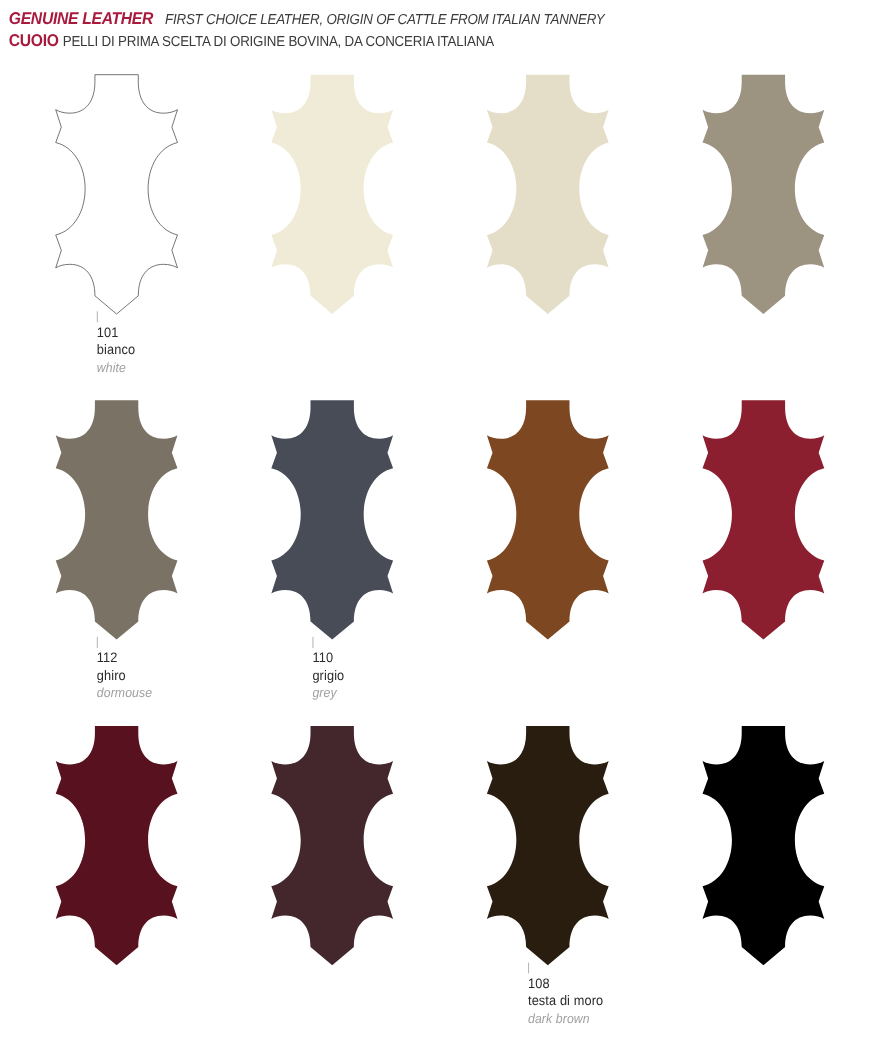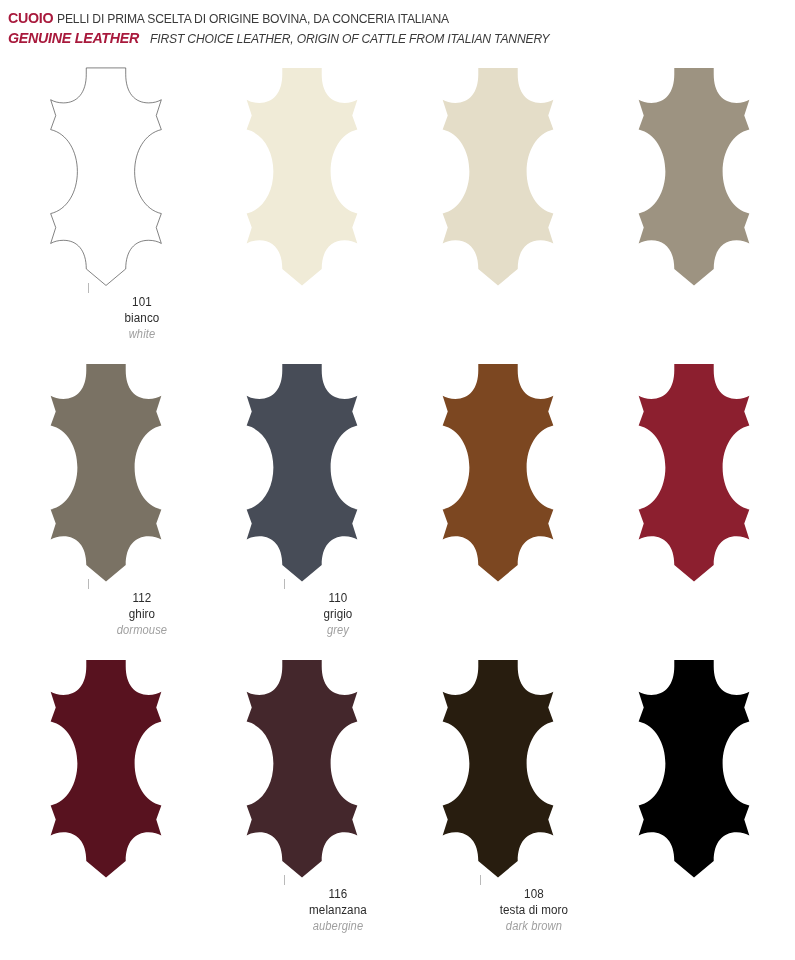--- a/index.html
+++ b/index.html
@@ -65,21 +65,20 @@
     margin-top:18px;
     padding-left:8px;
   }
   .row {
     display:flex;
     height:296px;
   }
   .cell {
     width:196px;
     position:relative;
-    text-align:center;
   }
   .swatch-wrap {
     width:196px;
     height:225px;
     display:flex;
     align-items:flex-start;
     justify-content:center;
   }
   .hide-svg {
     width:182px;
@@ -129,24 +128,24 @@
     transform:scaleX(0.93);
     transform-origin:left center;
     display:block;
   }
 </style>
 </head>
 <body>
 
 <div class="header">
   <div class="header-line">
-    <span class="h-brand">CUOIO</span><span class="h-sub">PELLI DI PRIMA SCELTA DI ORIGINE BOVINA, DA CONCERIA ITALIANA</span>
+    <span class="h-brand-it">GENUINE LEATHER</span><span class="h-sub-it">FIRST CHOICE LEATHER, ORIGIN OF CATTLE FROM ITALIAN TANNERY</span>
   </div>
   <div class="header-line">
-    <span class="h-brand-it">GENUINE LEATHER</span><span class="h-sub-it">FIRST CHOICE LEATHER, ORIGIN OF CATTLE FROM ITALIAN TANNERY</span>
+    <span class="h-brand">CUOIO</span><span class="h-sub">PELLI DI PRIMA SCELTA DI ORIGINE BOVINA, DA CONCERIA ITALIANA</span>
   </div>
 </div>
 
 <div class="grid" id="swatch-grid">
     <div class="row">
       <div class="cell">
         <div class="swatch-wrap">
           <svg class="hide-svg" viewBox="0 0 182 349" preserveAspectRatio="xMidYMin meet">
             <path d="M 60 3 L 122 3 L 122 13 C 122 42 136 58 158 58 C 166 58 173 56 178 53 L 170 78 L 178 100 C 152 106 136 134 136 166 C 136 198 152 226 178 232 L 170 254 L 178 279 C 173 276 166 274 158 274 C 136 274 122 290 122 319 L 91 345 L 60 319 C 60 290 46 274 24 274 C 16 274 9 276 4 279 L 12 254 L 4 232 C 30 226 46 198 46 166 C 46 134 30 106 4 100 L 12 78 L 4 53 C 9 56 16 58 24 58 C 46 58 60 42 60 13 Z" fill="#FFFFFF" stroke="#3b3b3b" stroke-width="1"></path>
           </svg>
@@ -226,25 +225,20 @@
             <path d="M 60 3 L 122 3 L 122 13 C 122 42 136 58 158 58 C 166 58 173 56 178 53 L 170 78 L 178 100 C 152 106 136 134 136 166 C 136 198 152 226 178 232 L 170 254 L 178 279 C 173 276 166 274 158 274 C 136 274 122 290 122 319 L 91 345 L 60 319 C 60 290 46 274 24 274 C 16 274 9 276 4 279 L 12 254 L 4 232 C 30 226 46 198 46 166 C 46 134 30 106 4 100 L 12 78 L 4 53 C 9 56 16 58 24 58 C 46 58 60 42 60 13 Z" fill="#58121F" stroke="none"></path>
           </svg>
         </div>
       </div>
       <div class="cell">
         <div class="swatch-wrap">
           <svg class="hide-svg" viewBox="0 0 182 349" preserveAspectRatio="xMidYMin meet">
             <path d="M 60 3 L 122 3 L 122 13 C 122 42 136 58 158 58 C 166 58 173 56 178 53 L 170 78 L 178 100 C 152 106 136 134 136 166 C 136 198 152 226 178 232 L 170 254 L 178 279 C 173 276 166 274 158 274 C 136 274 122 290 122 319 L 91 345 L 60 319 C 60 290 46 274 24 274 C 16 274 9 276 4 279 L 12 254 L 4 232 C 30 226 46 198 46 166 C 46 134 30 106 4 100 L 12 78 L 4 53 C 9 56 16 58 24 58 C 46 58 60 42 60 13 Z" fill="#44272C" stroke="none"></path>
           </svg>
         </div>
-        <div class="label">
-          <span class="code">116</span>
-          <span class="it-name">melanzana</span>
-          <span class="en-name">aubergine</span>
-        </div>
       </div>
       <div class="cell">
         <div class="swatch-wrap">
           <svg class="hide-svg" viewBox="0 0 182 349" preserveAspectRatio="xMidYMin meet">
             <path d="M 60 3 L 122 3 L 122 13 C 122 42 136 58 158 58 C 166 58 173 56 178 53 L 170 78 L 178 100 C 152 106 136 134 136 166 C 136 198 152 226 178 232 L 170 254 L 178 279 C 173 276 166 274 158 274 C 136 274 122 290 122 319 L 91 345 L 60 319 C 60 290 46 274 24 274 C 16 274 9 276 4 279 L 12 254 L 4 232 C 30 226 46 198 46 166 C 46 134 30 106 4 100 L 12 78 L 4 53 C 9 56 16 58 24 58 C 46 58 60 42 60 13 Z" fill="#281D0F" stroke="none"></path>
           </svg>
         </div>
         <div class="label">
           <span class="code">108</span>
           <span class="it-name">testa di moro</span>

